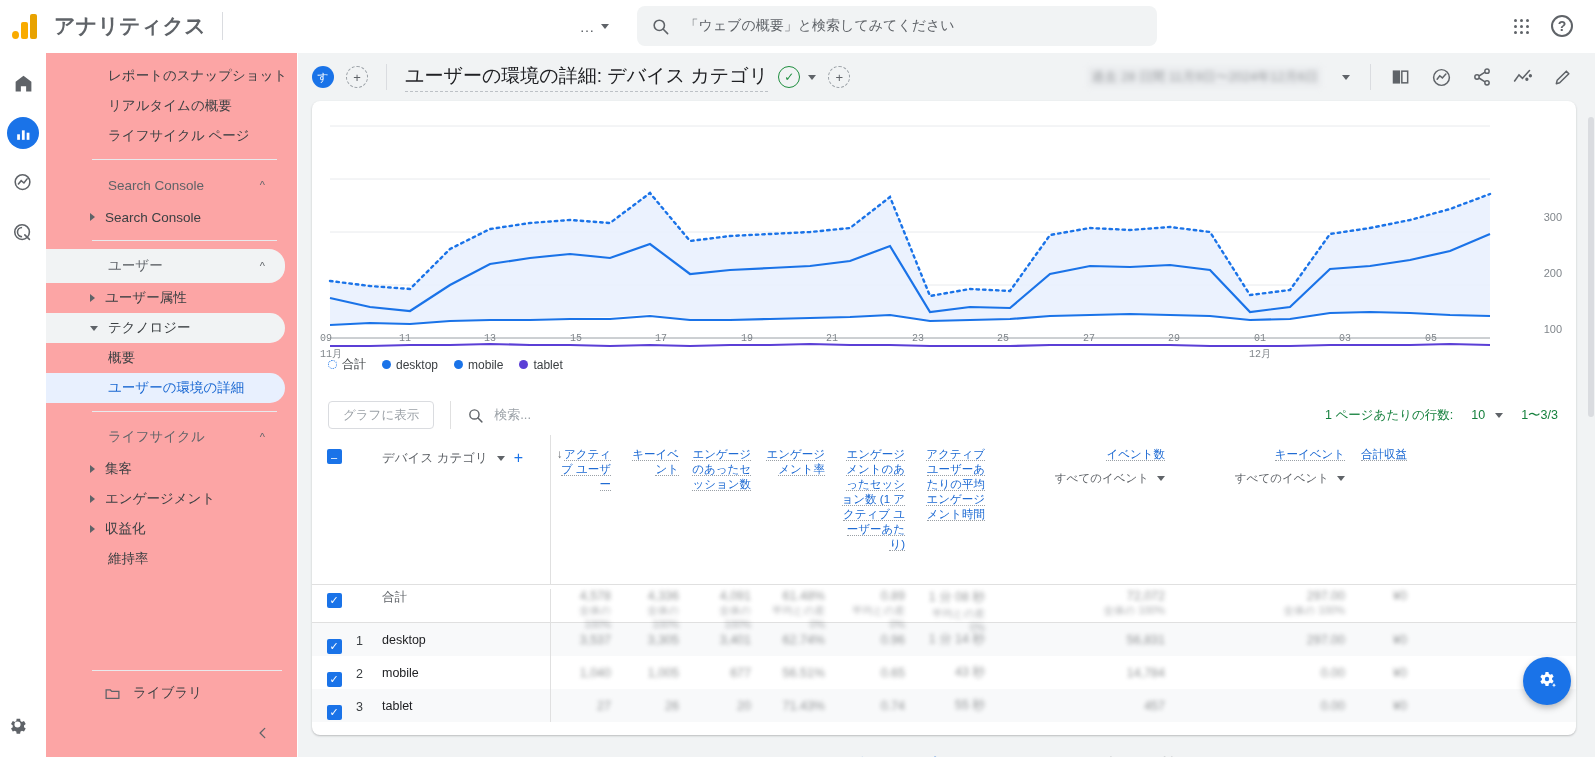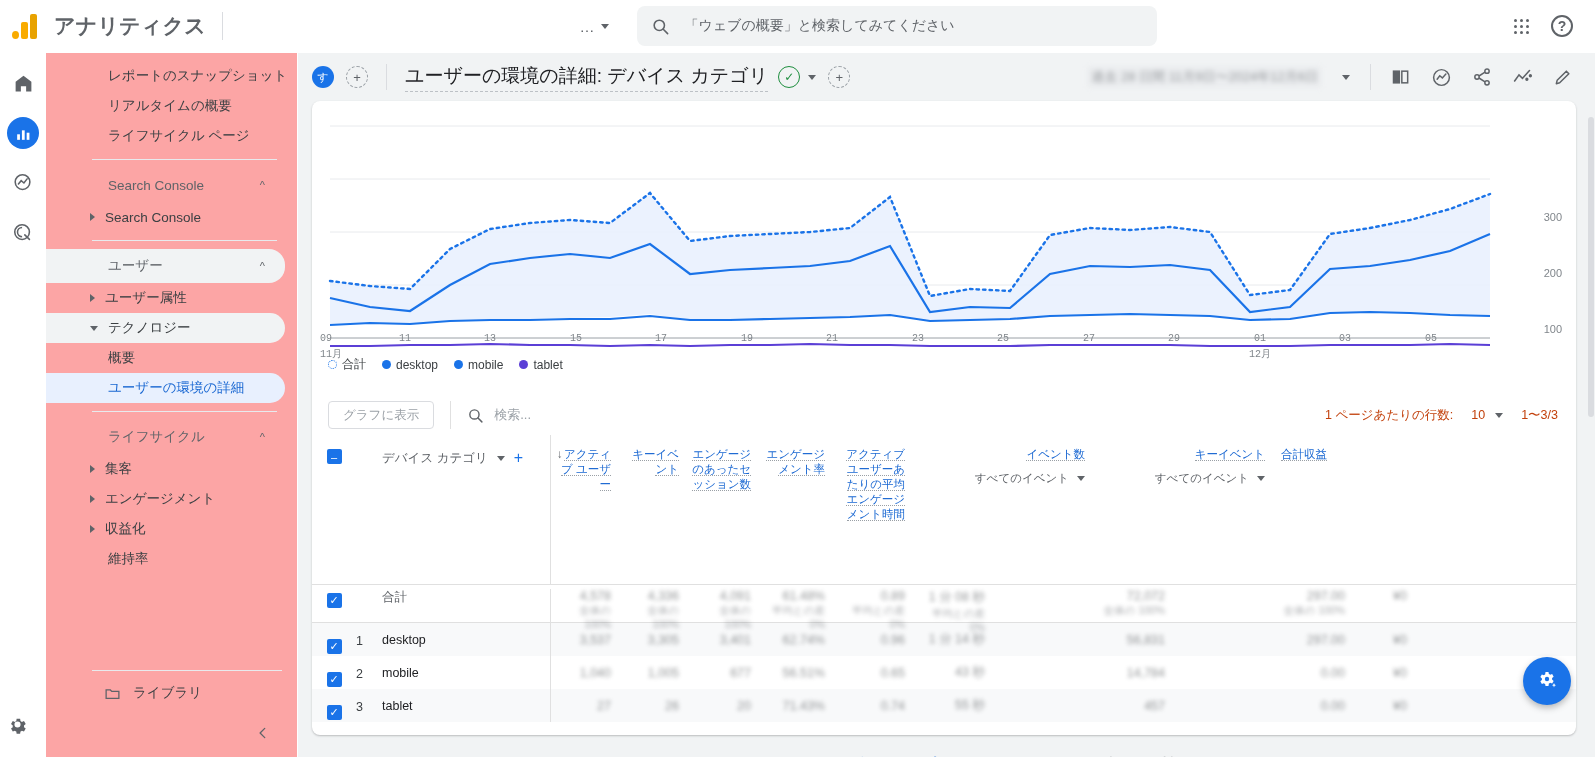--- a/index.html
+++ b/index.html
@@ -139,21 +139,21 @@
   .tbl-tools {
     position:absolute; top:294px; left:0; width:1264px; height:40px;
     display:flex; align-items:center; padding-left:16px;
   }
   .btn-ghost {
     height:28px; padding:0 14px; border:1px solid #dadce0; border-radius:4px;
     font-size:12.5px; color:#9aa0a6; display:flex; align-items:center; background:#fff;
   }
   .tools-sep { width:1px;height:28px;background:#e0e0e0;margin:0 16px; }
   .tbl-search { display:flex; align-items:center; gap:10px; color:#9aa0a6; font-size:13px; }
-  .pager { margin-left:auto; display:flex; align-items:center; gap:18px; font-size:12.5px; color:#c2410c; padding-right:18px; }
+  .pager { margin-left:auto; display:flex; align-items:center; gap:18px; font-size:12.5px; color:#15803d; padding-right:18px; }
   .pager .sel { display:flex; align-items:center; gap:10px; }
 
   
   .tbl { position:absolute; top:334px; left:0; width:1264px; }
   .hdr-row { display:flex; height:150px; border-bottom:1px solid #e0e0e0; }
   .c-check { width:44px; display:flex; align-items:flex-start; justify-content:center; padding-top:14px; flex:none; }
   .c-rank { width:26px; flex:none; font-size:12.5px; color:#3c4043; padding-top:2px; }
   .c-dim { width:168px; flex:none; }
   .hdr-dim { display:flex; align-items:center; gap:9px; padding-top:14px; font-size:12.5px; color:#5f6368; }
   .col-sep { width:1px; background:#e0e0e0; flex:none; }
@@ -488,20 +488,23 @@
           <div class="hdr-m" style="width:68px">
             <span class="t">キーイベント</span>
           </div>
           <div class="hdr-m" style="width:72px">
             <span class="t">エンゲージのあったセッション数</span>
           </div>
           <div class="hdr-m" style="width:74px">
             <span class="t">エンゲージメント率</span>
           </div>
           <div class="hdr-m" style="width:80px">
+            <span class="t">エンゲージメントのあったセッション数 (1 アクティブ ユーザーあたり)</span>
+          </div>
+          <div class="hdr-m" style="width:80px">
             <span class="t">アクティブ ユーザーあたりの平均エンゲージメント時間</span>
           </div>
           <div class="hdr-m" style="width:180px">
             <span class="t">イベント数</span>
             <span class="sub">
               <span>すべてのイベント</span>
               <span class="caret-dn"></span>
             </span>
           </div>
           <div class="hdr-m" style="width:180px">

